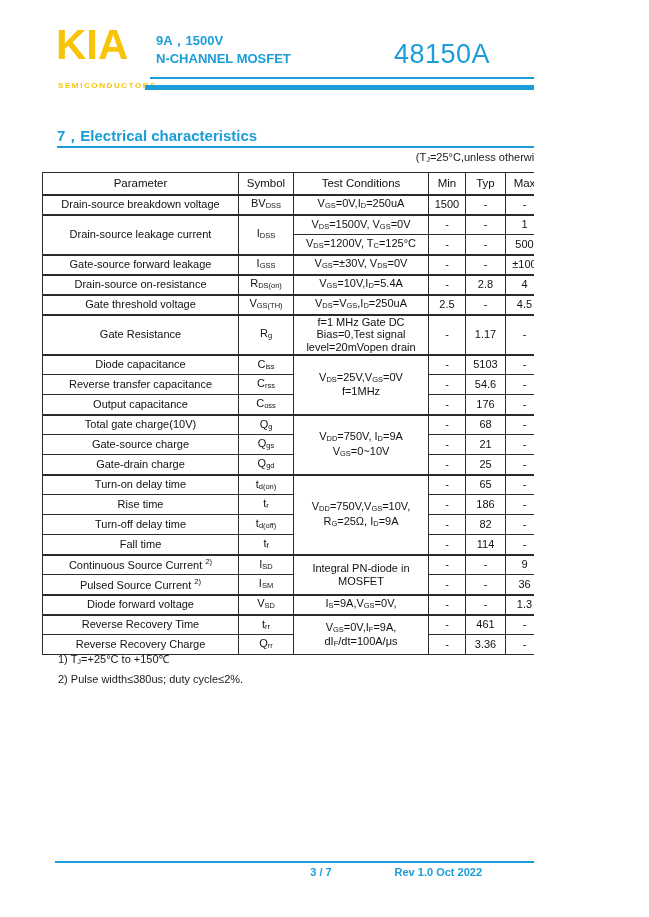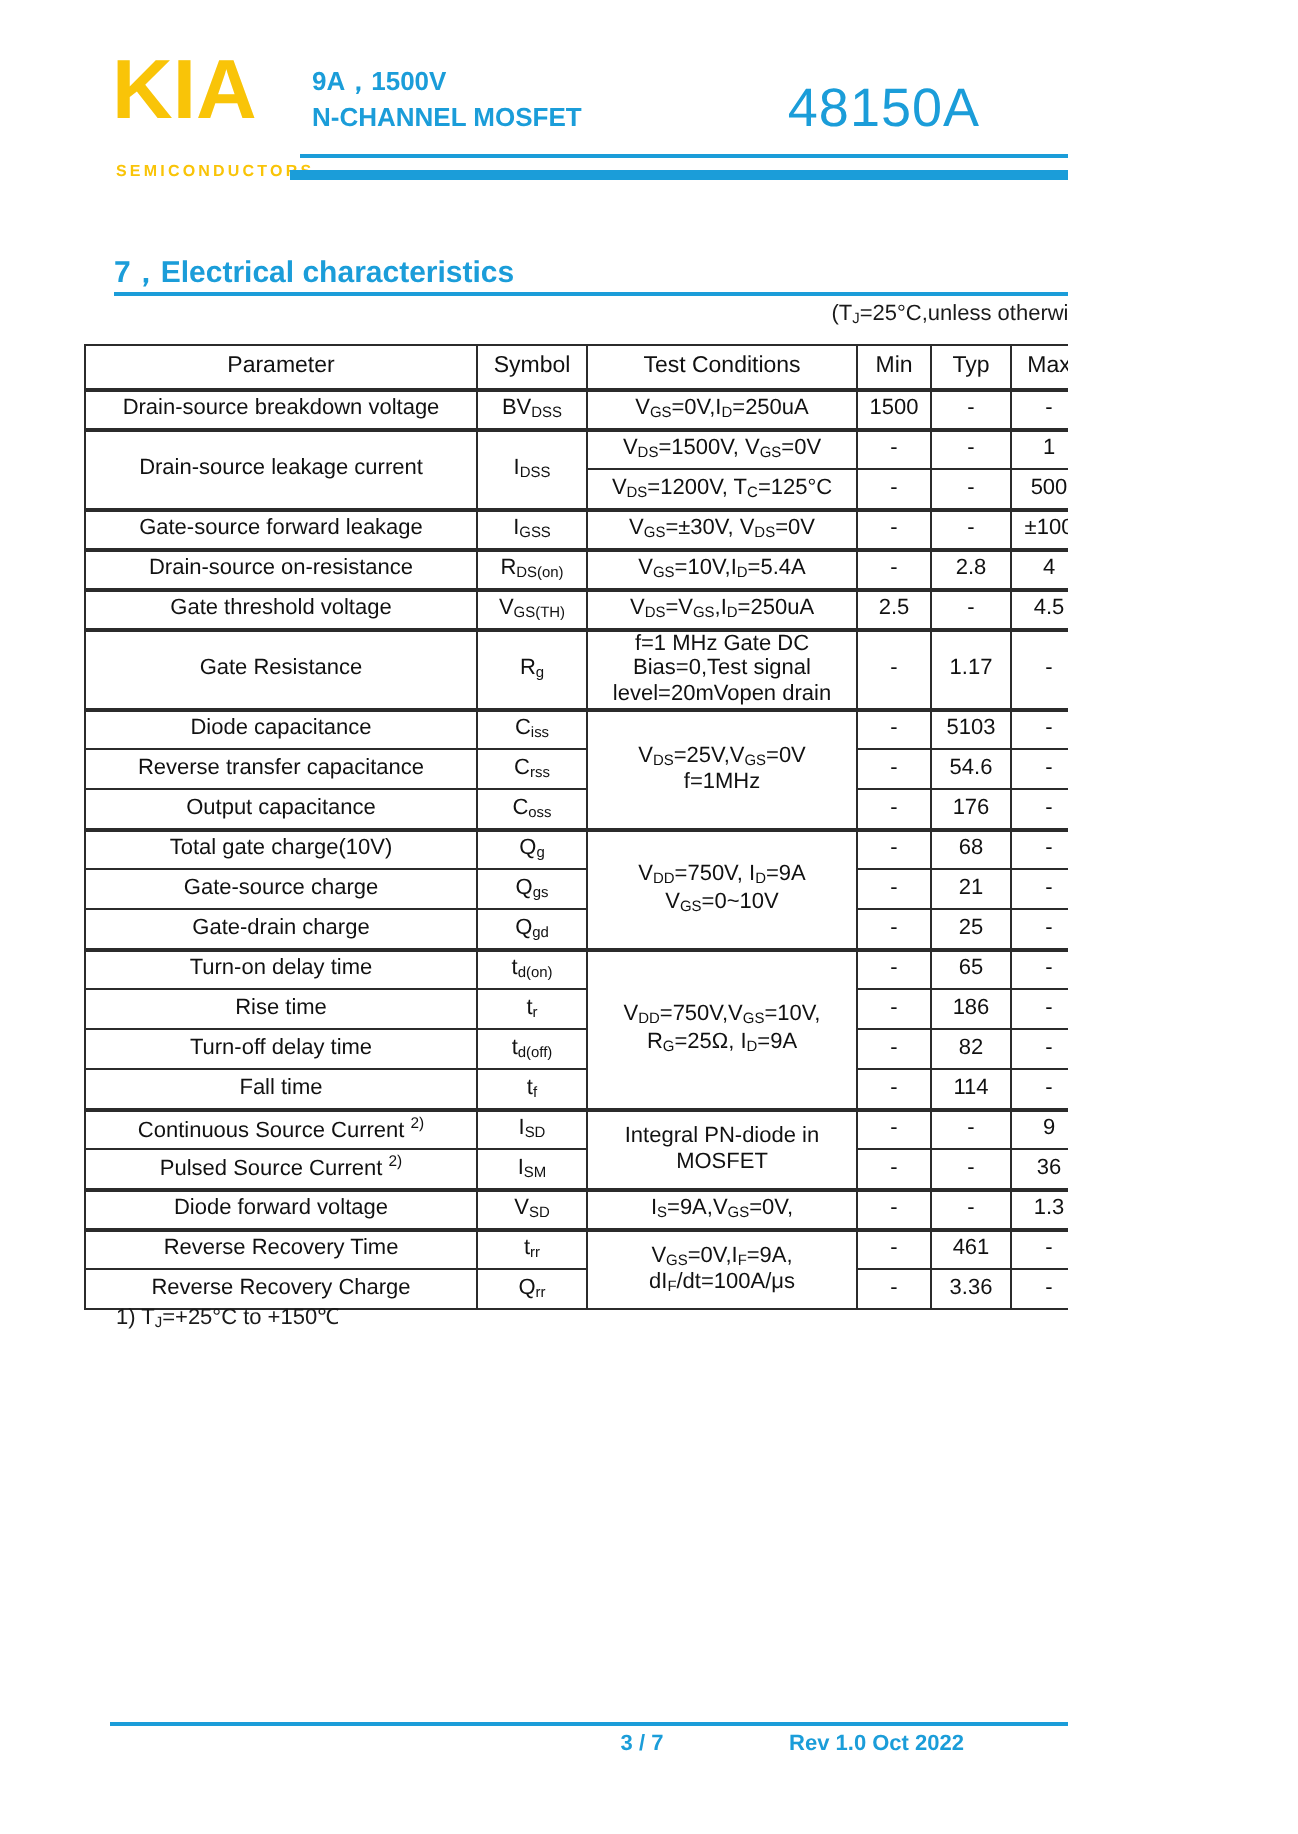--- a/index.html
+++ b/index.html
@@ -274,19 +274,20 @@
         <td>-</td>
         <td>3.36</td>
         <td>-</td>
         <td>nC</td>
       </tr>
     </tbody>
   </table>
 
   <div class="notes">
     <div>1) T<sub>J</sub>=+25°C to +150℃</div>
+    <div>2) Pulse width≤380us; duty cycle≤2%.</div>
   </div>
 
   <div class="footer-line"></div>
   <div class="page-num">3 / 7</div>
   <div class="revision">Rev 1.0 Oct  2022</div>
 
 </div>
 
 </body></html>

